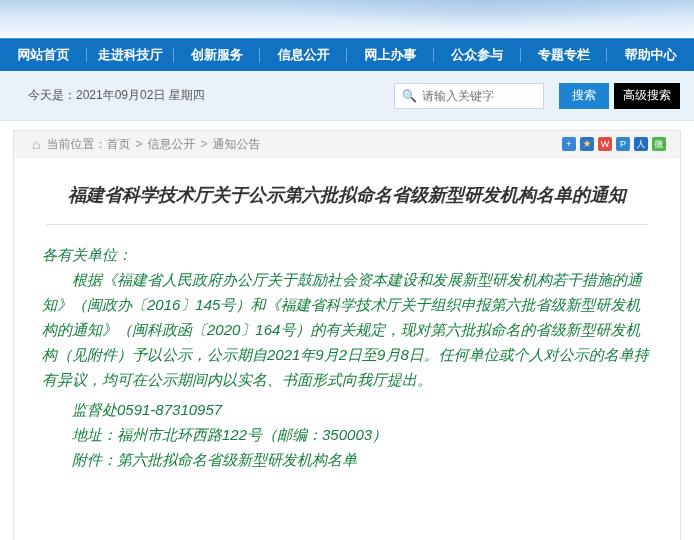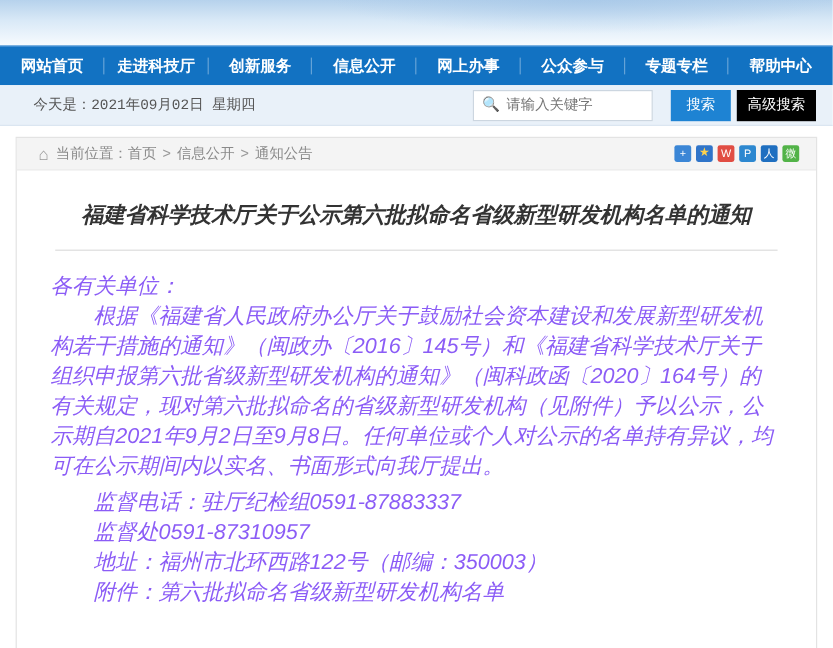--- a/index.html
+++ b/index.html
@@ -42,28 +42,27 @@
   .nav-item:not(:last-child)::after {
     content: "";
     position: absolute;
     right: 0; top: 9px; bottom: 9px;
     width: 1px;
     background: rgba(255,255,255,.35);
   }
 
   
   .datebar {
-    height: 34px;
+    height: 50px;
     background: #e9f1f9;
     border-bottom: 1px solid #dbe6f1;
     display: flex;
     align-items: center;
     justify-content: space-between;
     padding: 0 14px 0 28px;
-    font-family: Liberation Mono, monospace;
   }
   .today { font-size: 12px; color: #555; }
   .search-group { display: flex; align-items: center; }
   .search-box {
     display: flex; align-items: center;
     background: #fff;
     border: 1px solid #ccd6e0;
     height: 26px; width: 150px;
     padding: 0 7px;
   }
@@ -127,22 +126,22 @@
     margin: 4px 20px 15px 20px;
   }
   .meta { text-align: center; font-size: 12px; color: #999; }
   .meta-part { margin: 0 10px; }
   .font-sizer b { font-weight: bold; cursor: pointer; }
   .f-large, .f-small { color: #555; }
   .f-medium { color: #cc3333; }
   .divider { border-bottom: 1px solid #ddd; margin: 13px 4px 17px 4px; }
 
   .para {
-    font-size: 18px;
-    color: #8b5cf6;
+    font-size: 15px;
+    color: #15803d;
     line-height: 25px;
   }
   .indent { text-indent: 2em; }
   .contact-block { margin-top: 5px; }
 </style>
 </head>
 <body>
 
 <div class="banner"></div>
 
@@ -193,20 +192,19 @@
   <div class="article">
     <h1 class="title">福建省科学技术厅关于公示第六批拟命名省级新型研发机构名单的通知</h1>
 
 
     <div class="divider"></div>
 
     <p class="para">各有关单位：</p>
     <p class="para indent">根据《福建省人民政府办公厅关于鼓励社会资本建设和发展新型研发机构若干措施的通知》（闽政办〔2016〕145号）和《福建省科学技术厅关于组织申报第六批省级新型研发机构的通知》（闽科政函〔2020〕164号）的有关规定，现对第六批拟命名的省级新型研发机构（见附件）予以公示，公示期自2021年9月2日至9月8日。任何单位或个人对公示的名单持有异议，均可在公示期间内以实名、书面形式向我厅提出。</p>
 
     <div class="contact-block">
-      <p class="para indent">监督电话：驻厅纪检组0591-87883337</p>
       <p class="para indent">监督处0591-87310957</p>
       <p class="para indent">地址：福州市北环西路122号（邮编：350003）</p>
       <p class="para indent">附件：第六批拟命名省级新型研发机构名单</p>
     </div>
 
   </div>
 </div>
 
 </body></html>

